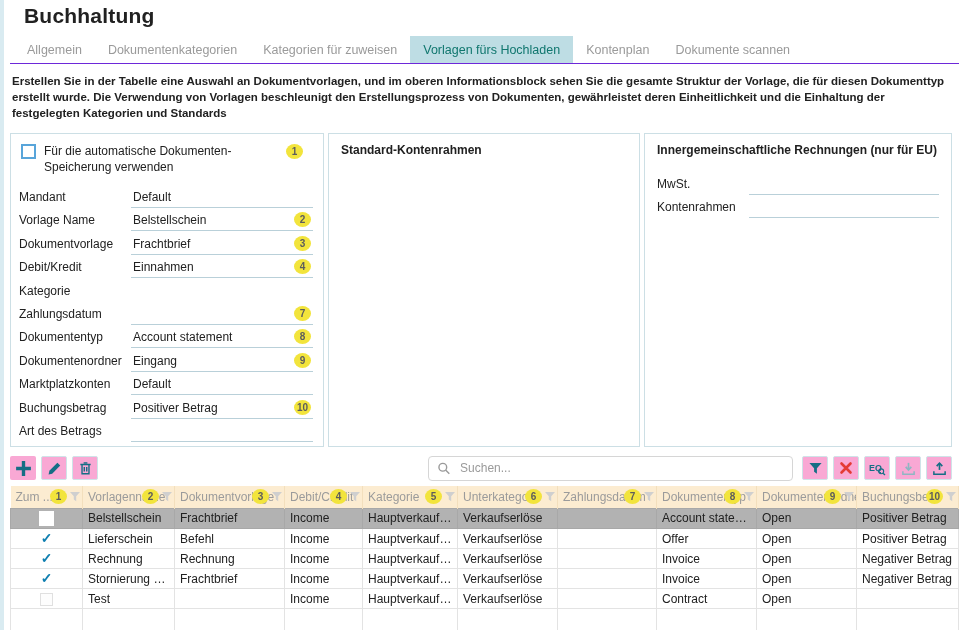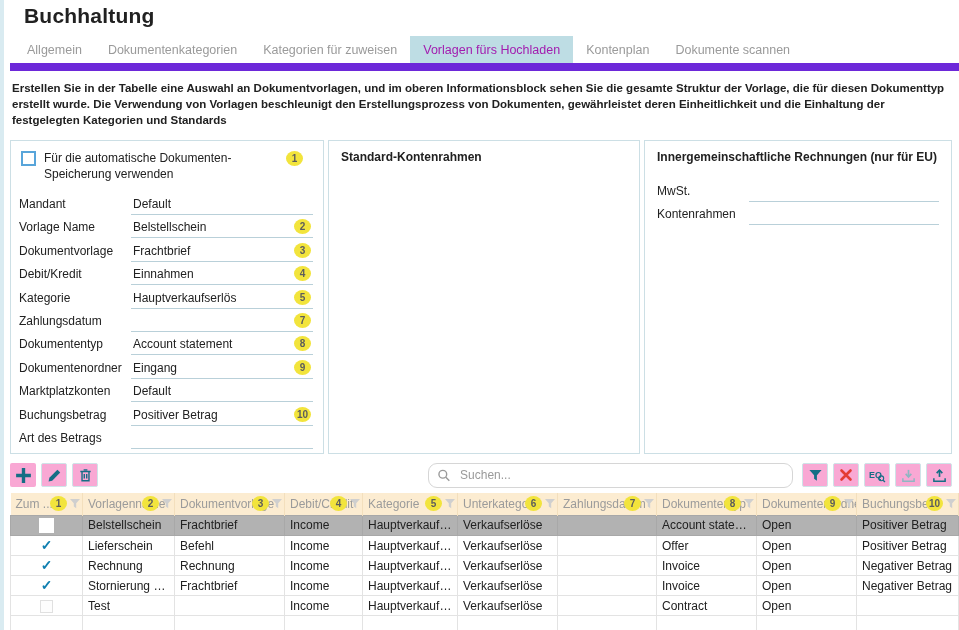--- a/index.html
+++ b/index.html
@@ -5,23 +5,23 @@
   * { box-sizing: border-box; }
   html,body { margin:0; padding:0; width:959px; height:630px; overflow:hidden;
     font-family:"Liberation Sans", sans-serif; background:#fff; color:#212121; }
   .left-strip { position:absolute; left:0; top:0; width:4px; height:630px; background:#d9ebf1; }
   .page { position:absolute; left:4px; top:0; width:955px; height:630px; padding:2px 0 0 6px; }
 
   
   .page-title { font-size:21px; font-weight:bold; margin:2px 0 8px 14px; letter-spacing:.2px; }
 
   
-  .tabs { display:flex; border-bottom:8px solid #6d28d9; align-items:stretch; padding-left:4px; }
+  .tabs { display:flex; border-bottom:1px solid #6d28d9; align-items:stretch; padding-left:4px; }
   .tab { padding:7px 13px 6px; font-size:12.5px; color:#9a9a9a; cursor:default; white-space:nowrap; }
-  .tab.active { background:#bedde4; color:#a21caf; }
+  .tab.active { background:#bedde4; color:#0f766e; }
 
   
   .description { font-size:11.5px; font-weight:bold; line-height:1.4; margin:9px 2px 12px 2px; padding-right:2px; }
 
   
   .panels { display:flex; gap:4px; height:314px; margin-right:7px; }
   .panel { border:1px solid #ccdfe5; background:#fff; }
   .form-panel  { width:314px; padding:7px 10px 6px 8px; }
   .middle-panel{ width:312px; padding:9px 12px; }
   .eu-panel    { flex:1; padding:9px 12px; }
@@ -42,21 +42,21 @@
            background:#f2e43c; color:#5c5c5c; font-size:10px; font-weight:bold;
            align-items:center; justify-content:center; flex:none; }
 
   
   .toolbar { display:flex; align-items:center; margin:8px 7px 5px 0; height:26px; gap:5px; }
   .tool-btn { width:26px; height:24px; display:flex; align-items:center; justify-content:center;
               background:#f9a8d4; border:1px solid #cfe3e8; border-radius:2px; padding:0; }
   .tool-btn.borderless { border:none; }
   .toolbar .spacer { flex:1; }
   .search-box { display:flex; align-items:center; gap:7px; width:365px; height:25px;
-                border:1px solid #d6d6d6; border-radius:9px; padding:0 8px; margin-right:4px; }
+                border:1px solid #d6d6d6; border-radius:4px; padding:0 8px; margin-right:4px; }
   .search-box input { border:none; outline:none; font-size:12px; width:100%;
                       font-family:"Liberation Sans", sans-serif; color:#444; }
   .search-box input::placeholder { color:#9a9a9a; }
 
   
   table.grid { border-collapse:collapse; table-layout:fixed; width:948px; font-size:12px; }
   .grid th { background:#fcecd1; color:#9b9b9b; font-weight:normal; text-align:left;
              height:22px; padding:2px 16px 2px 5px; position:relative; white-space:nowrap; overflow:hidden;
              border-right:1px solid #f3dfbd; }
   .grid th .badge { position:absolute; right:15px; top:3px; }
@@ -127,24 +127,20 @@
       </div>
       <div class="field-row">
         <span class="field-label">Debit/Kredit</span>
         <span class="field-value">
             <span>Einnahmen</span>
             <span class="badge">4</span>
           </span>
       </div>
       <div class="field-row">
         <span class="field-label">Kategorie</span>
-        <span class="field-value">
-            <span>Hauptverkaufserlös</span>
-            <span class="badge">5</span>
-          </span>
       </div>
       <div class="field-row">
         <span class="field-label">Zahlungsdatum</span>
         <span class="field-value">
             <span></span>
             <span class="badge">7</span>
           </span>
       </div>
       <div class="field-row">
         <span class="field-label">Dokumententyp</span>

